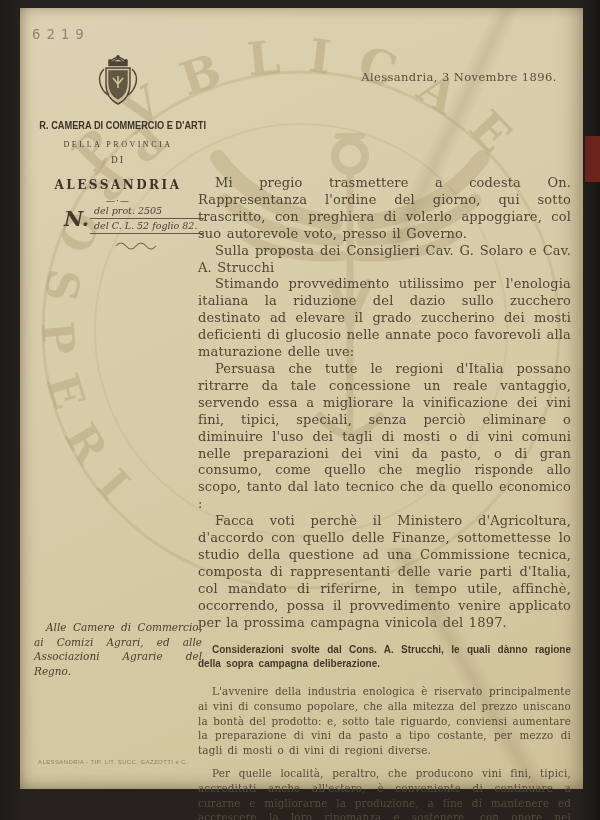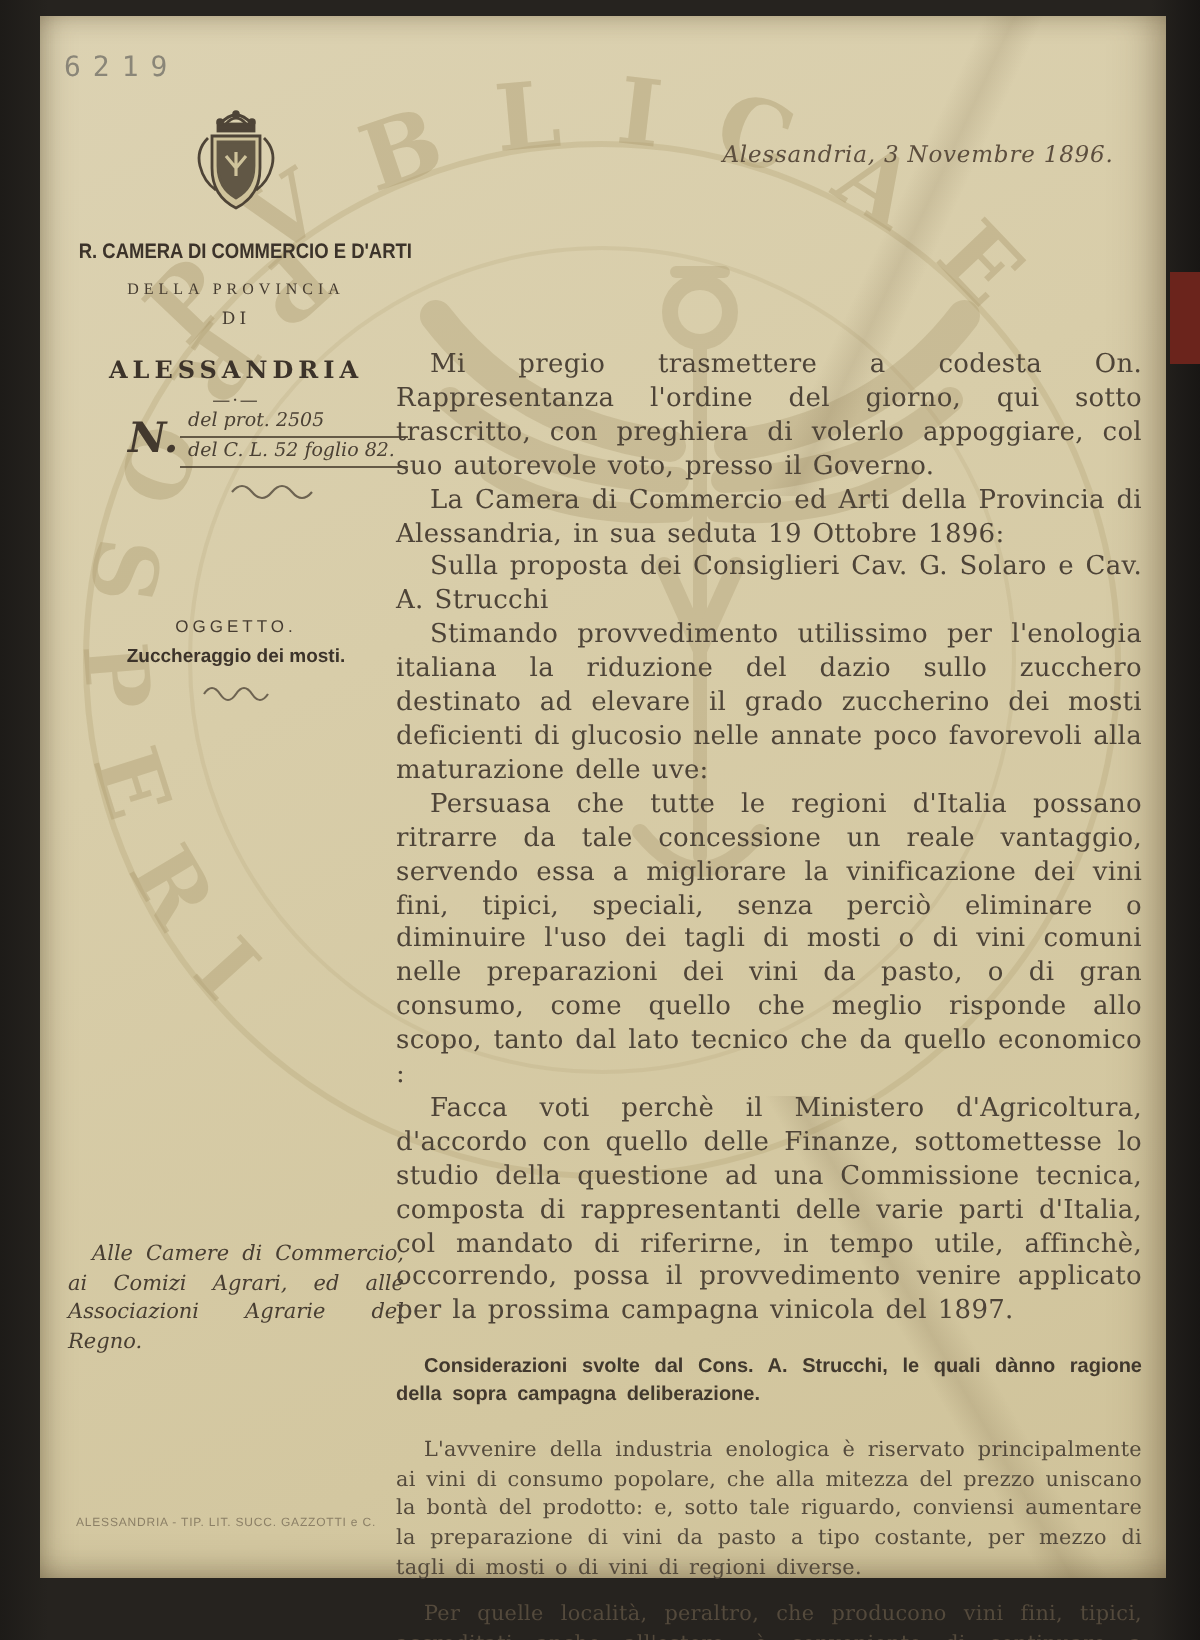--- a/index.html
+++ b/index.html
@@ -53,21 +53,21 @@
 
   .recipients{position:absolute;left:14px;top:612px;width:168px;
     font-style:italic;font-size:10.5px;line-height:14.5px;text-align:justify;
     text-indent:12px;color:#483e32;}
 
   .printer{position:absolute;left:18px;top:751px;
     font-family:"Liberation Sans",sans-serif;font-size:6px;letter-spacing:.4px;
     color:#8b7f66;}
 
   .dateline{position:absolute;left:316px;top:62px;width:246px;text-align:center;
-    font-style:italic;font-size:11.5px;letter-spacing:.4px;color:#5c4e3e;}
+    font-size:11.5px;letter-spacing:.4px;color:#5c4e3e;}
 
   .body-col{position:absolute;left:178px;top:167px;width:373px;color:#4e4438;}
   .p{margin:0;font-size:13px;line-height:16.9px;text-align:justify;
     text-indent:17px;letter-spacing:.15px;word-spacing:1.2px;}
   .heading{margin:12px 0 0;font-family:"Liberation Sans",sans-serif;
     font-weight:bold;font-size:10px;line-height:14px;text-align:justify;
     text-indent:14px;word-spacing:2.5px;color:#41382d;}
   .sp{margin:9px 0 0;font-size:10.4px;line-height:14.6px;text-align:justify;
     text-indent:14px;letter-spacing:.15px;word-spacing:1.6px;color:#544a3c;}
   .sp.first{margin-top:13px;}
@@ -140,37 +140,29 @@
 
     <div class="protocol">
       <span class="nsym">N.</span>
       <span class="pline">del prot. 2505</span>
       <span class="pline">del C. L. 52 foglio 82.</span>
       <svg class="flourish" width="42" height="8" viewBox="0 0 42 8">
         <path d="M1,4 q5,-6 10,0 q5,6 10,0 q5,-6 10,0 q5,6 10,0" stroke="#4a4034" fill="none" stroke-width="1.1"></path>
       </svg>
     </div>
 
-    <div class="oggetto">
-      <div class="oggetto-label">OGGETTO.</div>
-      <div class="oggetto-value">Zuccheraggio dei mosti.</div>
-      <svg class="flourish" width="34" height="9" viewBox="0 0 34 9">
-        <path d="M1,5 q4,-6 8,0 q4,6 8,0 q4,-6 8,0 q4,6 8,0" stroke="#4a4034" fill="none" stroke-width="1.1"></path>
-      </svg>
-    </div>
 
     <div class="recipients">Alle Camere di Commercio, ai Comizi Agrari, ed alle Associazioni Agrarie del Regno.</div>
 
     <div class="printer">ALESSANDRIA - TIP. LIT. SUCC. GAZZOTTI e C.</div>
 
     <div class="dateline">Alessandria, 3 Novembre 1896.</div>
 
     <div class="body-col">
       <p class="p">Mi pregio trasmettere a codesta On. Rappresentanza l'ordine del giorno, qui sotto trascritto, con preghiera di volerlo appoggiare, col suo autorevole voto, presso il Governo.</p>
-      <p class="p">La Camera di Commercio ed Arti della Provincia di Alessandria, in sua seduta 19 Ottobre 1896:</p>
       <p class="p">Sulla proposta dei Consiglieri Cav. G. Solaro e Cav. A. Strucchi</p>
       <p class="p">Stimando provvedimento utilissimo per l'enologia italiana la riduzione del dazio sullo zucchero destinato ad elevare il grado zuccherino dei mosti deficienti di glucosio nelle annate poco favorevoli alla maturazione delle uve:</p>
       <p class="p">Persuasa che tutte le regioni d'Italia possano ritrarre da tale concessione un reale vantaggio, servendo essa a migliorare la vinificazione dei vini fini, tipici, speciali, senza perciò eliminare o diminuire l'uso dei tagli di mosti o di vini comuni nelle preparazioni dei vini da pasto, o di gran consumo, come quello che meglio risponde allo scopo, tanto dal lato tecnico che da quello economico :</p>
       <p class="p">Facca voti perchè il Ministero d'Agricoltura, d'accordo con quello delle Finanze, sottomettesse lo studio della questione ad una Commissione tecnica, composta di rappresentanti delle varie parti d'Italia, col mandato di riferirne, in tempo utile, affinchè, occorrendo, possa il provvedimento venire applicato per la prossima campagna vinicola del 1897.</p>
       <p class="heading">Considerazioni svolte dal Cons. A. Strucchi, le quali dànno ragione della sopra campagna deliberazione.</p>
       <p class="sp first">L'avvenire della industria enologica è riservato principalmente ai vini di consumo popolare, che alla mitezza del prezzo uniscano la bontà del prodotto: e, sotto tale riguardo, conviensi aumentare la preparazione di vini da pasto a tipo costante, per mezzo di tagli di mosti o di vini di regioni diverse.</p>
       <p class="sp">Per quelle località, peraltro, che producono vini fini, tipici, accreditati anche all'estero, è conveniente di continuare a curarne e migliorarne la produzione, a fine di mantenere ed accrescere la loro rinomanza e sostenere, con onore nel commercio vinicolo, la concorrenza coi vini fini di altre nazioni.</p>
 
     </div>
 

